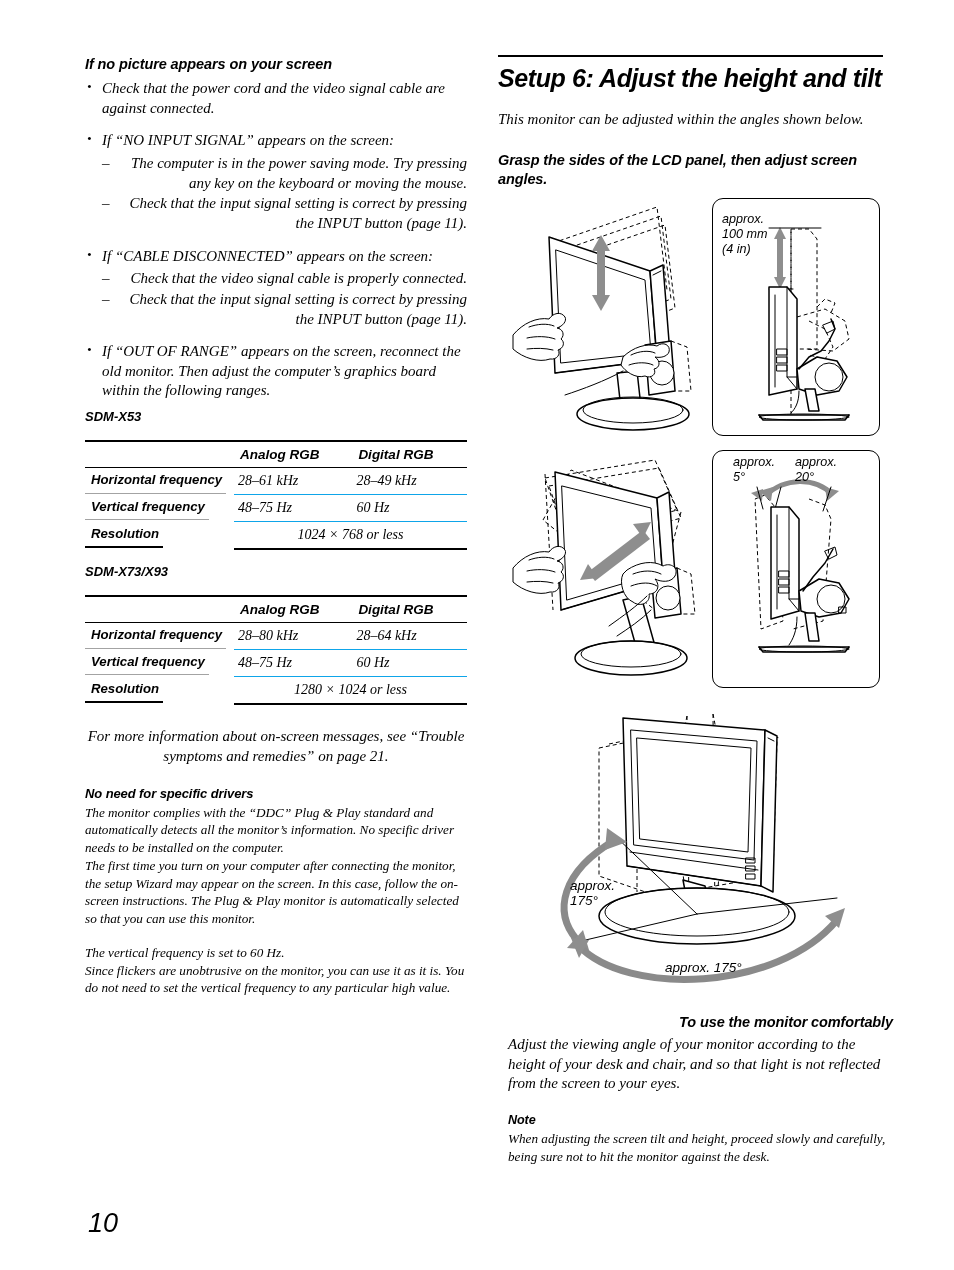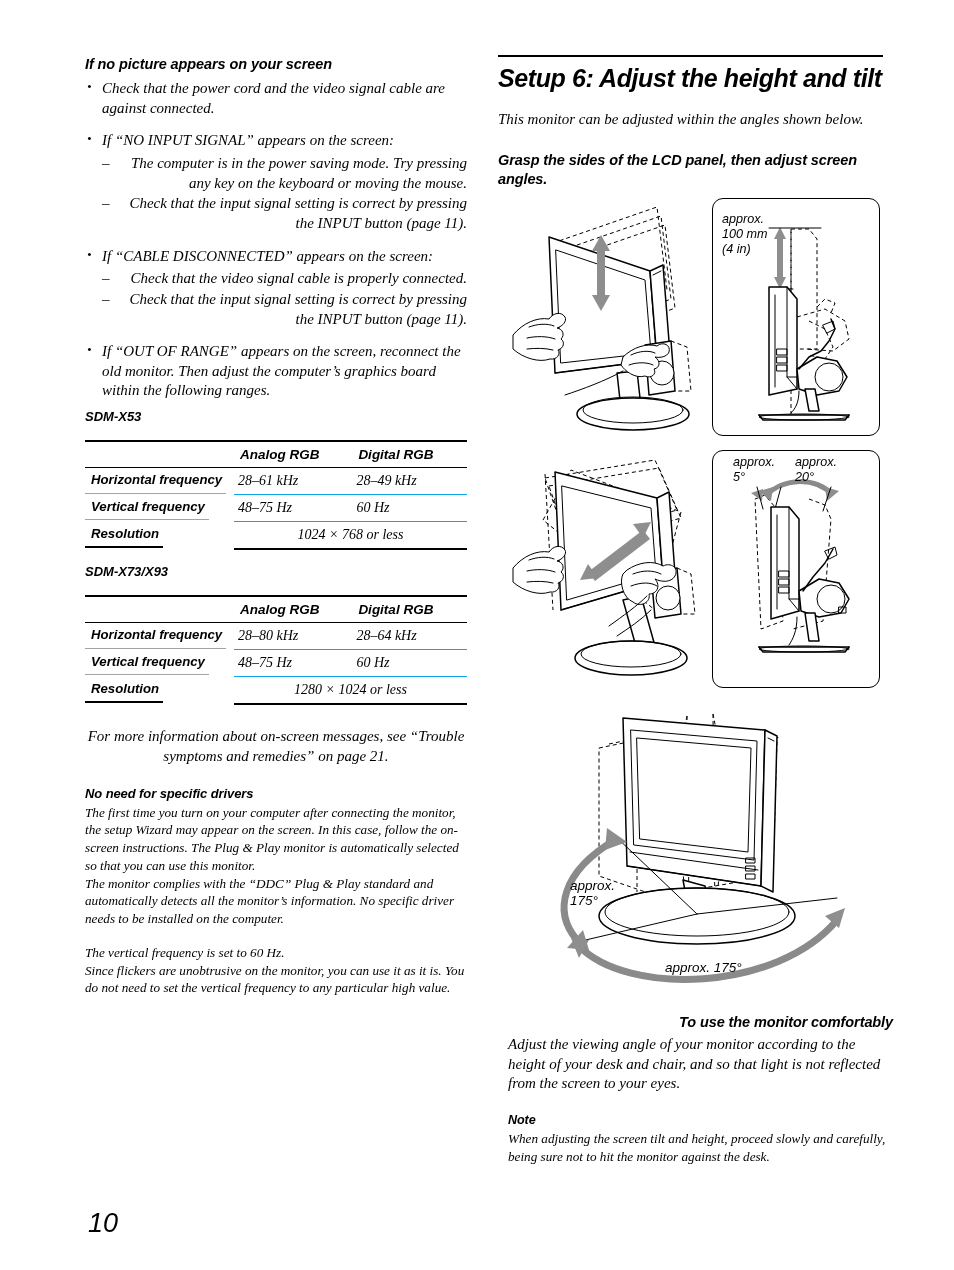--- a/index.html
+++ b/index.html
@@ -196,22 +196,22 @@
         <tr class="last">
           <td class="lbl">Resolution</td>
           <td class="val span" colspan="2">1280 × 1024 or less</td>
         </tr>
       </tbody>
     </table>
 
     <p class="body-serif" style="margin-top:22px;text-align:center;">For more information about on-screen messages, see “Trouble symptoms and remedies” on page 21.</p>
 
     <div class="h-sub" style="font-size:13px;margin-top:20px;margin-bottom:1px;">No need for specific drivers</div>
+    <p class="body-small">The monitor complies with the “DDC” Plug &amp; Play standard and automatically detects all the monitor’s information. No specific driver needs to be installed on the computer.</p>
     <p class="body-small">The first time you turn on your computer after connecting the monitor, the setup Wizard may appear on the screen. In this case, follow the on-screen instructions. The Plug &amp; Play monitor is automatically selected so that you can use this monitor.</p>
-    <p class="body-small">The monitor complies with the “DDC” Plug &amp; Play standard and automatically detects all the monitor’s information. No specific driver needs to be installed on the computer.</p>
     <p class="body-small" style="margin-top:16px;">The vertical frequency is set to 60 Hz.</p>
     <p class="body-small">Since flickers are unobtrusive on the monitor, you can use it as it is. You do not need to set the vertical frequency to any particular high value.</p>
   </div>
 
   <div class="col-right">
 
     <div class="rule-thick"></div>
     <h1 class="h-setup">Setup 6: Adjust the height and tilt</h1>
 
     <p class="body-serif" style="margin-top:17px;">This monitor can be adjusted within the angles shown below.</p>

